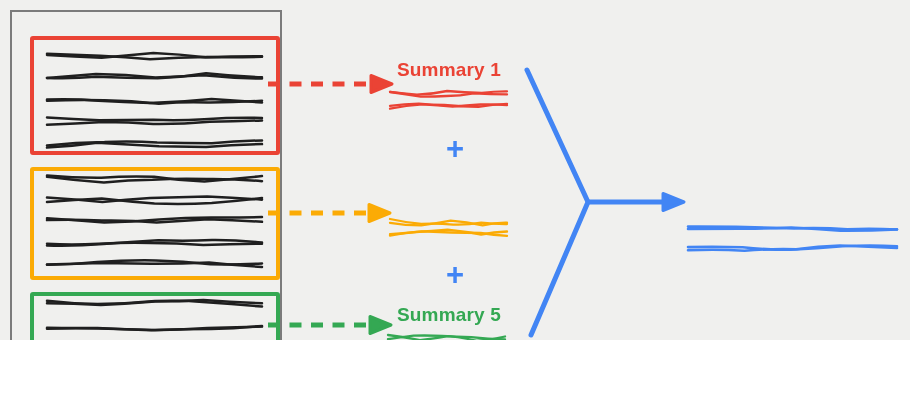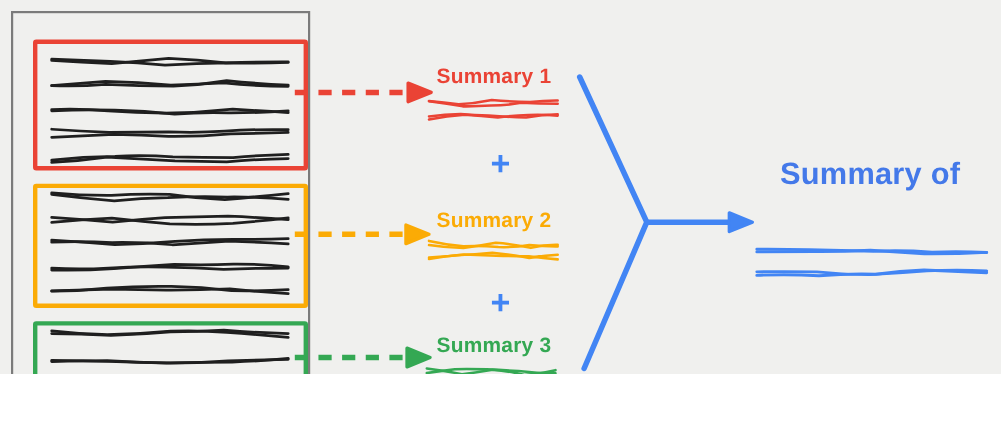--- a/index.html
+++ b/index.html
@@ -120,40 +120,38 @@
   <div class="s-label s-label-1" style="color: rgb(234, 67, 53);">Summary 1</div>
   <svg class="s-scribble s-scribble-1" viewBox="0 0 124 24" preserveAspectRatio="none">
       <path d="M 3.0 4.0 Q 18.4 6.0 33.8 8.7 Q 46.6 8.8 59.4 8.0 Q 73.1 7.9 86.7 5.4 Q 103.3 6.2 120.0 6.4" fill="none" stroke="#ea4335" stroke-width="2.3" stroke-linecap="round"></path>
       <path d="M 3.0 3.8 Q 16.5 5.1 29.9 6.7 Q 45.0 6.2 60.1 3.0 Q 77.5 4.4 94.9 4.8 Q 107.5 3.2 120.0 3.3" fill="none" stroke="#ea4335" stroke-width="2.3" stroke-linecap="round"></path>
       <path d="M 3.0 17.8 Q 17.4 15.9 31.8 15.6 Q 44.6 16.9 57.3 17.0 Q 74.3 18.4 91.3 18.9 Q 105.6 16.4 120.0 15.9" fill="none" stroke="#ea4335" stroke-width="2.3" stroke-linecap="round"></path>
       <path d="M 3.0 20.7 Q 19.3 17.5 35.5 16.4 Q 50.6 17.3 65.6 18.7 Q 79.5 17.2 93.4 16.5 Q 106.7 15.9 120.0 17.2" fill="none" stroke="#ea4335" stroke-width="2.3" stroke-linecap="round"></path>
     </svg>
 
   <div class="plus plus-1" style="color: rgb(66, 133, 244);">+</div>
 
-  <div class="s-label s-label-2" style="color: rgb(251, 171, 5);">Summary 2</div>
   <svg class="s-scribble s-scribble-2" viewBox="0 0 124 24" preserveAspectRatio="none">
       <path d="M 3.0 4.0 Q 18.7 7.5 34.3 8.9 Q 50.2 8.2 66.1 9.6 Q 80.2 10.1 94.2 7.7 Q 107.1 9.1 120.0 9.0" fill="none" stroke="#fbab05" stroke-width="2.3" stroke-linecap="round"></path>
       <path d="M 3.0 7.8 Q 18.6 10.3 34.2 10.4 Q 49.0 8.5 63.7 5.7 Q 79.7 6.8 95.6 10.3 Q 107.8 7.4 120.0 7.6" fill="none" stroke="#fbab05" stroke-width="2.3" stroke-linecap="round"></path>
       <path d="M 3.0 19.1 Q 16.1 18.4 29.2 17.0 Q 44.9 16.1 60.6 14.7 Q 77.3 16.4 94.1 19.5 Q 107.0 17.1 120.0 16.5" fill="none" stroke="#fbab05" stroke-width="2.3" stroke-linecap="round"></path>
       <path d="M 3.0 20.5 Q 18.9 17.6 34.7 16.4 Q 49.5 17.0 64.2 17.5 Q 79.0 17.9 93.7 18.0 Q 106.8 19.9 120.0 20.8" fill="none" stroke="#fbab05" stroke-width="2.3" stroke-linecap="round"></path>
     </svg>
 
   <div class="plus plus-2" style="color: rgb(66, 133, 244);">+</div>
 
-  <div class="s-label s-label-3" style="color: rgb(52, 168, 83);">Summary 3</div>
+  <div class="s-label s-label-3" style="color: rgb(52, 168, 83);">Summary 5</div>
   <svg class="s-scribble s-scribble-3" viewBox="0 0 124 24" preserveAspectRatio="none">
       <path d="M 3.0 4.0 Q 18.9 5.9 34.9 9.2 Q 48.8 7.6 62.8 5.1 Q 77.3 6.2 91.7 9.9 Q 105.9 9.0 120.0 5.5" fill="none" stroke="#34a853" stroke-width="2.3" stroke-linecap="round"></path>
       <path d="M 3.0 8.2 Q 15.7 6.1 28.5 4.6 Q 43.0 4.3 57.4 4.8 Q 71.9 5.6 86.3 6.2 Q 103.1 8.1 120.0 8.4" fill="none" stroke="#34a853" stroke-width="2.3" stroke-linecap="round"></path>
       <path d="M 3.0 14.4 Q 19.8 17.9 36.6 18.4 Q 50.2 18.2 63.9 18.4 Q 75.4 17.4 86.9 14.0 Q 103.5 14.9 120.0 17.1" fill="none" stroke="#34a853" stroke-width="2.3" stroke-linecap="round"></path>
       <path d="M 3.0 20.2 Q 18.5 17.6 34.0 16.5 Q 48.4 16.7 62.8 16.4 Q 78.4 18.6 94.0 19.4 Q 107.0 18.0 120.0 18.5" fill="none" stroke="#34a853" stroke-width="2.3" stroke-linecap="round"></path>
     </svg>
 
   <div class="final-label" style="color: rgb(68, 121, 233);">
-    <div>Summary of</div>
   </div>
   <svg class="final-scribble" viewBox="0 0 218 38" preserveAspectRatio="none">
       <path d="M 4.0 5.6 Q 27.9 5.5 51.8 5.9 Q 81.0 6.6 110.2 7.4 Q 136.7 6.3 163.3 8.2 Q 188.1 7.2 213.0 8.5" fill="none" stroke="#4285f4" stroke-width="2.6" stroke-linecap="round"></path>
       <path d="M 4.0 8.0 Q 29.8 7.8 55.5 7.7 Q 81.4 7.9 107.2 6.5 Q 131.8 8.0 156.4 9.8 Q 184.7 10.0 213.0 8.4" fill="none" stroke="#4285f4" stroke-width="2.6" stroke-linecap="round"></path>
       <path d="M 4.0 26.1 Q 31.3 25.7 58.6 26.2 Q 82.7 28.8 106.8 28.7 Q 132.7 27.4 158.6 25.3 Q 185.8 23.8 213.0 25.3" fill="none" stroke="#4285f4" stroke-width="2.6" stroke-linecap="round"></path>
       <path d="M 4.0 29.3 Q 32.2 28.0 60.5 29.7 Q 86.3 27.6 112.1 28.3 Q 134.1 25.3 156.0 24.5 Q 184.5 25.7 213.0 27.0" fill="none" stroke="#4285f4" stroke-width="2.6" stroke-linecap="round"></path>
     </svg>
 </div>
 
 </body></html>

